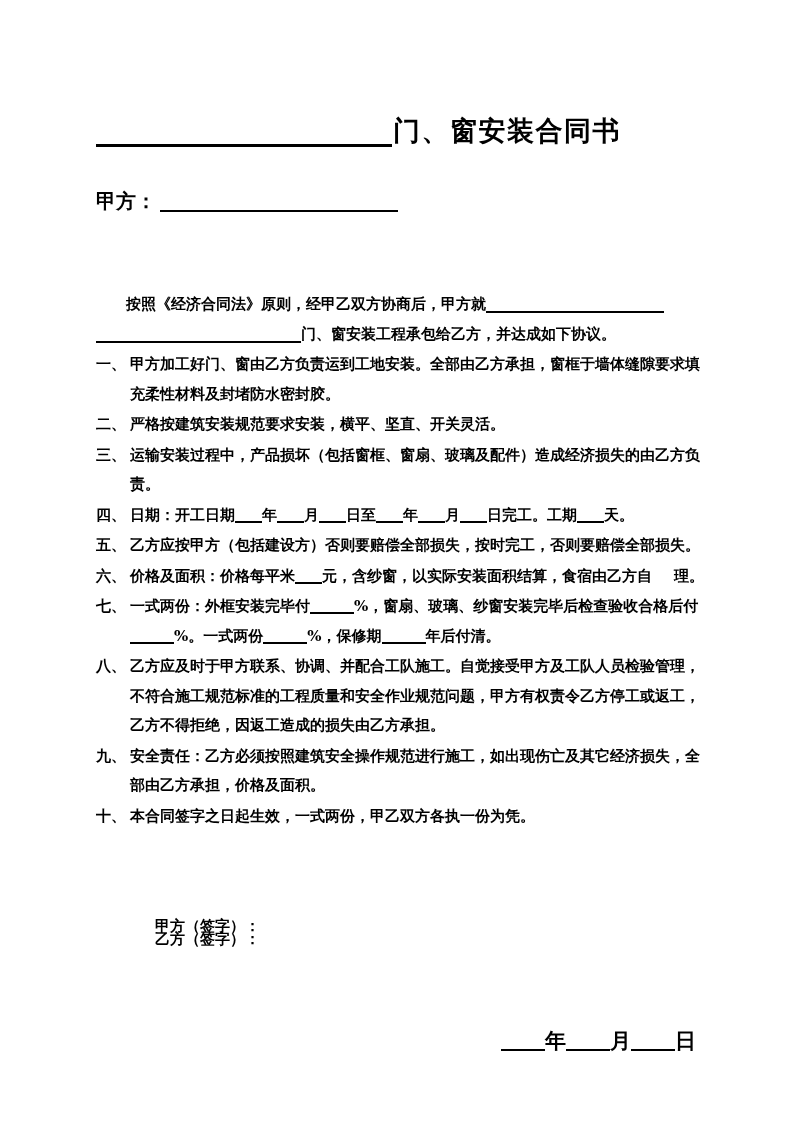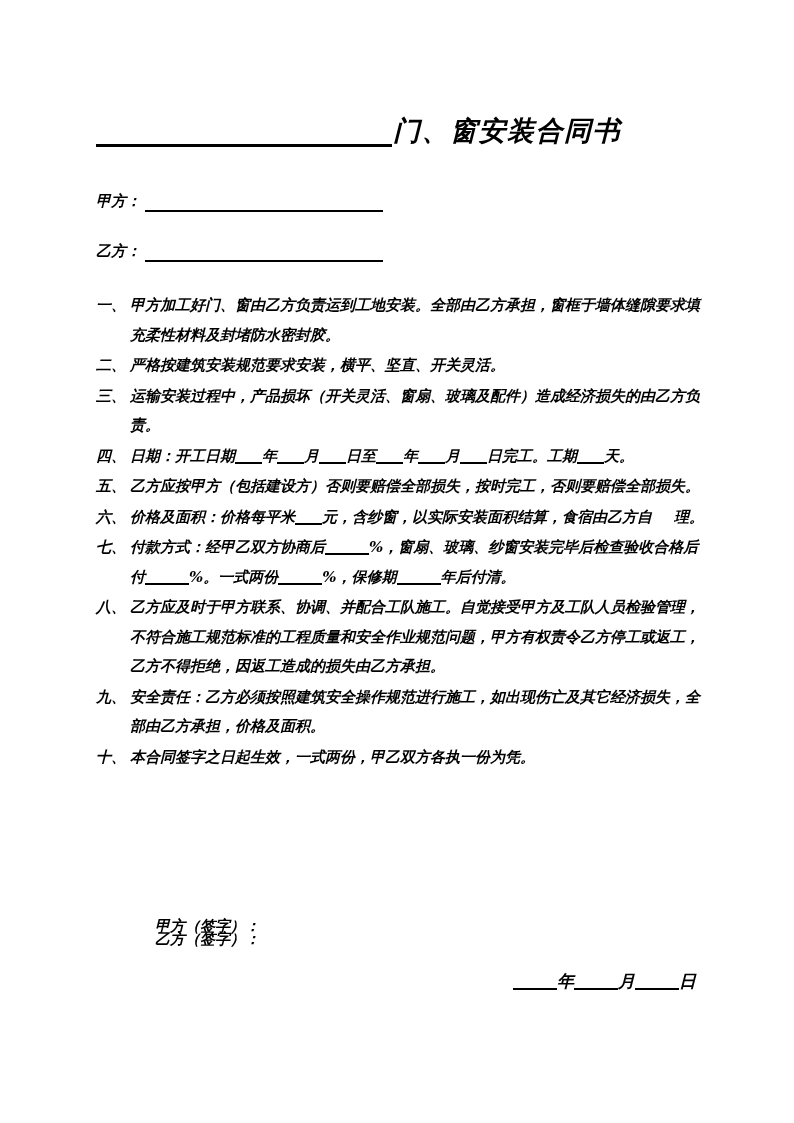--- a/index.html
+++ b/index.html
@@ -15,21 +15,20 @@
     -webkit-font-smoothing: antialiased;
   }
 
   .page {
     position: relative;
     width: 794px;
     height: 1123px;
     box-sizing: border-box;
     padding: 16px;
     overflow: hidden;
-    font-style: italic;
   }
 
   
   .title-row {
     position: absolute;
     left: 96px;
     top: 112px;
     width: 612px;
     display: flex;
     align-items: flex-end;
@@ -53,21 +52,21 @@
   
   .party-row {
     position: absolute;
     left: 96px;
     display: flex;
     align-items: flex-end;
   }
   .party-row.a { top: 190px; }
   .party-row.b { top: 240px; }
   .party-label {
-    font-size: 15px;
+    font-size: 20px;
     font-weight: bold;
     line-height: 22px;
     white-space: nowrap;
     padding-right: 4px;
   }
   .party-blank {
     display: inline-block;
     width: 238px;
     height: 20px;
     border-bottom: 2px solid #000;
@@ -134,24 +133,24 @@
     font-weight: bold;
     line-height: 22px;
     white-space: nowrap;
   }
   .sig.a { top: 915px; }
   .sig.b { top: 928px; }
 
   .date-row {
     position: absolute;
     left: 96px;
-    top: 970px;
+    top: 1030px;
     width: 600px;
     text-align: right;
-    font-size: 17px;
+    font-size: 21px;
     font-weight: bold;
     line-height: 22px;
     white-space: nowrap;
   }
   .date-row .blk { vertical-align: -3px; }
 </style>
 </head>
 <body>
 
 <div class="page">
@@ -159,61 +158,58 @@
   <div class="title-row">
     <span class="title-blank"></span>
     <span class="title-text">门、窗安装合同书</span>
   </div>
 
   <div class="party-row a">
     <span class="party-label">甲方：</span>
     <span class="party-blank"></span>
   </div>
 
-  <div class="party-row b">
-    <span class="party-label">乙方：</span>
-    <span class="party-blank"></span>
-  </div>
 
   <div class="body-block">
 
+    <p class="intro"><span>按照《经济合同法》原则，经甲乙双方协商后，甲方就</span><span class="blk-inline-long blk-intro-1"></span><span class="blk-inline-long blk-intro-2"></span><span>门、窗安装工程承包给乙方，并达成如下协议。</span></p>
 
     <div class="clause">
       <span class="clause-num">一、</span>
       <span class="clause-body">甲方加工好门、窗由乙方负责运到工地安装。全部由乙方承担，窗框于墙体缝隙要求填充柔性材料及封堵防水密封胶。</span>
     </div>
 
     <div class="clause">
       <span class="clause-num">二、</span>
       <span class="clause-body">严格按建筑安装规范要求安装，横平、坚直、开关灵活。</span>
     </div>
 
     <div class="clause">
       <span class="clause-num">三、</span>
-      <span class="clause-body">运输安装过程中，产品损坏（开关灵活、窗扇、玻璃及配件）造成经济损失的由乙方负责。</span>
+      <span class="clause-body">运输安装过程中，产品损坏（包括窗框、窗扇、玻璃及配件）造成经济损失的由乙方负责。</span>
     </div>
 
     <div class="clause">
       <span class="clause-num">四、</span>
       <span class="clause-body"><span>日期：开工日期</span><span class="blk blk-w1"></span><span>年</span><span class="blk blk-w1"></span><span>月</span><span class="blk blk-w1"></span><span>日至</span><span class="blk blk-w1"></span><span>年</span><span class="blk blk-w1"></span><span>月</span><span class="blk blk-w1"></span><span>日完工。工期</span><span class="blk blk-w1"></span><span>天。</span></span>
     </div>
 
     <div class="clause">
       <span class="clause-num">五、</span>
       <span class="clause-body">乙方应按甲方（包括建设方）否则要赔偿全部损失，按时完工，否则要赔偿全部损失。</span>
     </div>
 
     <div class="clause">
       <span class="clause-num">六、</span>
       <span class="clause-body"><span>价格及面积：价格每平米</span><span class="blk blk-w1"></span><span>元，含纱窗，以实际安装面积结算，食宿由乙方自</span><span class="cont-indent"></span><span>理。</span></span>
     </div>
 
     <div class="clause">
       <span class="clause-num">七、</span>
-      <span class="clause-body"><span>付款方式：经甲乙双方协商后</span><span class="blk blk-w2"></span><span>%，窗扇、玻璃、纱窗安装完毕后检查验收合格后付</span><span class="blk blk-w2"></span><span>%。一式两份</span><span class="blk blk-w2"></span><span>%，保修期</span><span class="blk blk-w2"></span><span>年后付清。</span></span>
+      <span class="clause-body"><span>一式两份：外框安装完毕付</span><span class="blk blk-w2"></span><span>%，窗扇、玻璃、纱窗安装完毕后检查验收合格后付</span><span class="blk blk-w2"></span><span>%。一式两份</span><span class="blk blk-w2"></span><span>%，保修期</span><span class="blk blk-w2"></span><span>年后付清。</span></span>
     </div>
 
     <div class="clause">
       <span class="clause-num">八、</span>
       <span class="clause-body">乙方应及时于甲方联系、协调、并配合工队施工。自觉接受甲方及工队人员检验管理，不符合施工规范标准的工程质量和安全作业规范问题，甲方有权责令乙方停工或返工，乙方不得拒绝，因返工造成的损失由乙方承担。</span>
     </div>
 
     <div class="clause">
       <span class="clause-num">九、</span>
       <span class="clause-body">安全责任：乙方必须按照建筑安全操作规范进行施工，如出现伤亡及其它经济损失，全部由乙方承担，价格及面积。</span>

